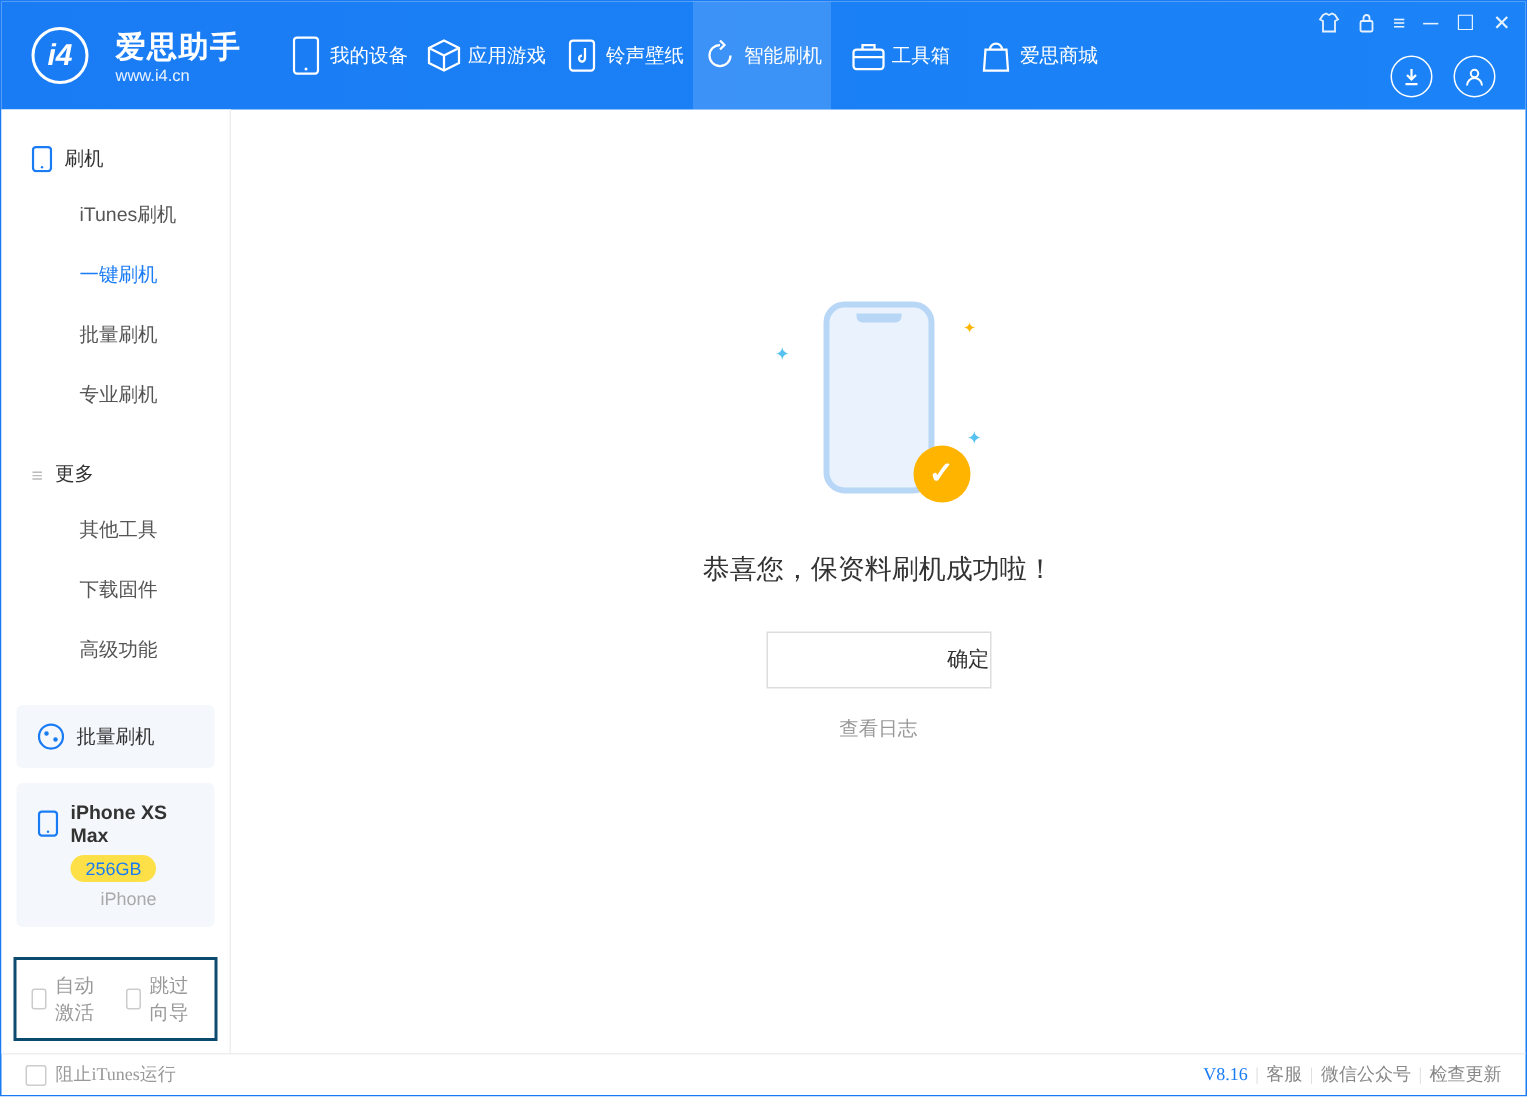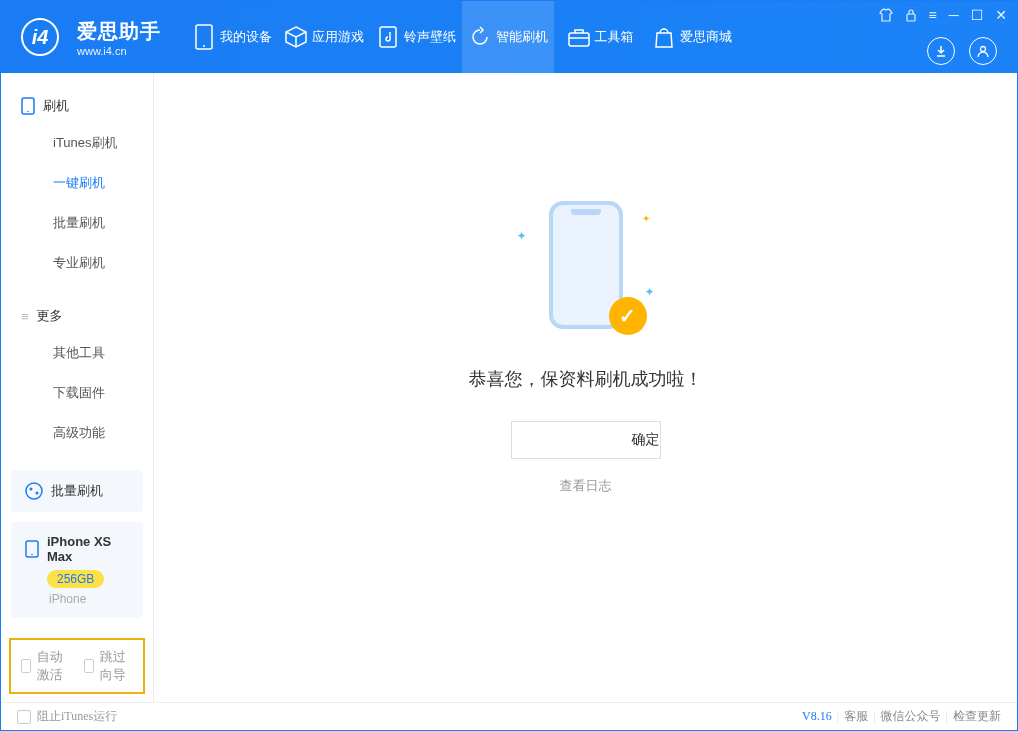--- a/index.html
+++ b/index.html
@@ -32,23 +32,23 @@
 .side-header { display: flex; align-items: center; gap: 8px; padding: 8px 20px; color: #333; font-weight: 500; }
 .side-items { }
 .side-item { padding: 11px 20px 11px 52px; cursor: pointer; color: #555; }
 .side-item.active { color: #1a7cf4; }
 
 .device-panels { margin-top: auto; padding: 10px; }
 .panel { background: #f4f8fc; border-radius: 4px; padding: 12px 14px; margin-bottom: 10px; }
 .panel .row1 { display: flex; align-items: center; gap: 8px; color: #333; }
 .panel .device-name { font-weight: bold; color: #333; }
 .panel .badge { display: inline-block; background: #fde047; color: #1a7cf4; padding: 2px 10px; border-radius: 10px; font-size: 12px; margin-top: 6px; margin-left: 22px; }
-.panel .sub { color: #aaa; font-size: 12px; margin-top: 4px; margin-left: 6px; padding-left: 18px; }
-
-.highlight-box { border: 2px solid #eab308; padding: 8px 10px; margin: 0 8px 8px 8px; display: flex; gap: 14px; align-items: center; }
+.panel .sub { color: #aaa; font-size: 12px; margin-top: 4px; margin-left: 24px; padding-left: 18px; }
+
+.highlight-box { border: 2px solid #0c4a6e; padding: 8px 10px; margin: 0 8px 8px 8px; display: flex; gap: 14px; align-items: center; }
 .checkbox { display: flex; align-items: center; gap: 6px; color: #999; cursor: pointer; }
 .checkbox .box { width: 14px; height: 14px; border: 1px solid #ccc; border-radius: 2px; }
 
 
 .main { flex: 1; display: flex; flex-direction: column; align-items: center; justify-content: center; padding-bottom: 80px; }
 .phone-graphic { position: relative; width: 110px; height: 140px; margin-bottom: 26px; }
 .phone-body { position: absolute; left: 18px; top: 0; width: 74px; height: 128px; border: 4px solid #b8d7f6; border-radius: 14px; background: #eaf3fd; }
 .phone-notch { position: absolute; left: 50%; top: 4px; transform: translateX(-50%); width: 30px; height: 6px; background: #b8d7f6; border-radius: 0 0 4px 4px; }
 .check-badge { position: absolute; right: -6px; bottom: 6px; width: 38px; height: 38px; background: #ffb400; border-radius: 50%; display: flex; align-items: center; justify-content: center; color: #fff; font-size: 20px; font-weight: bold; }
 .sparkle { position: absolute; font-size: 12px; color: #57c1ef; }

